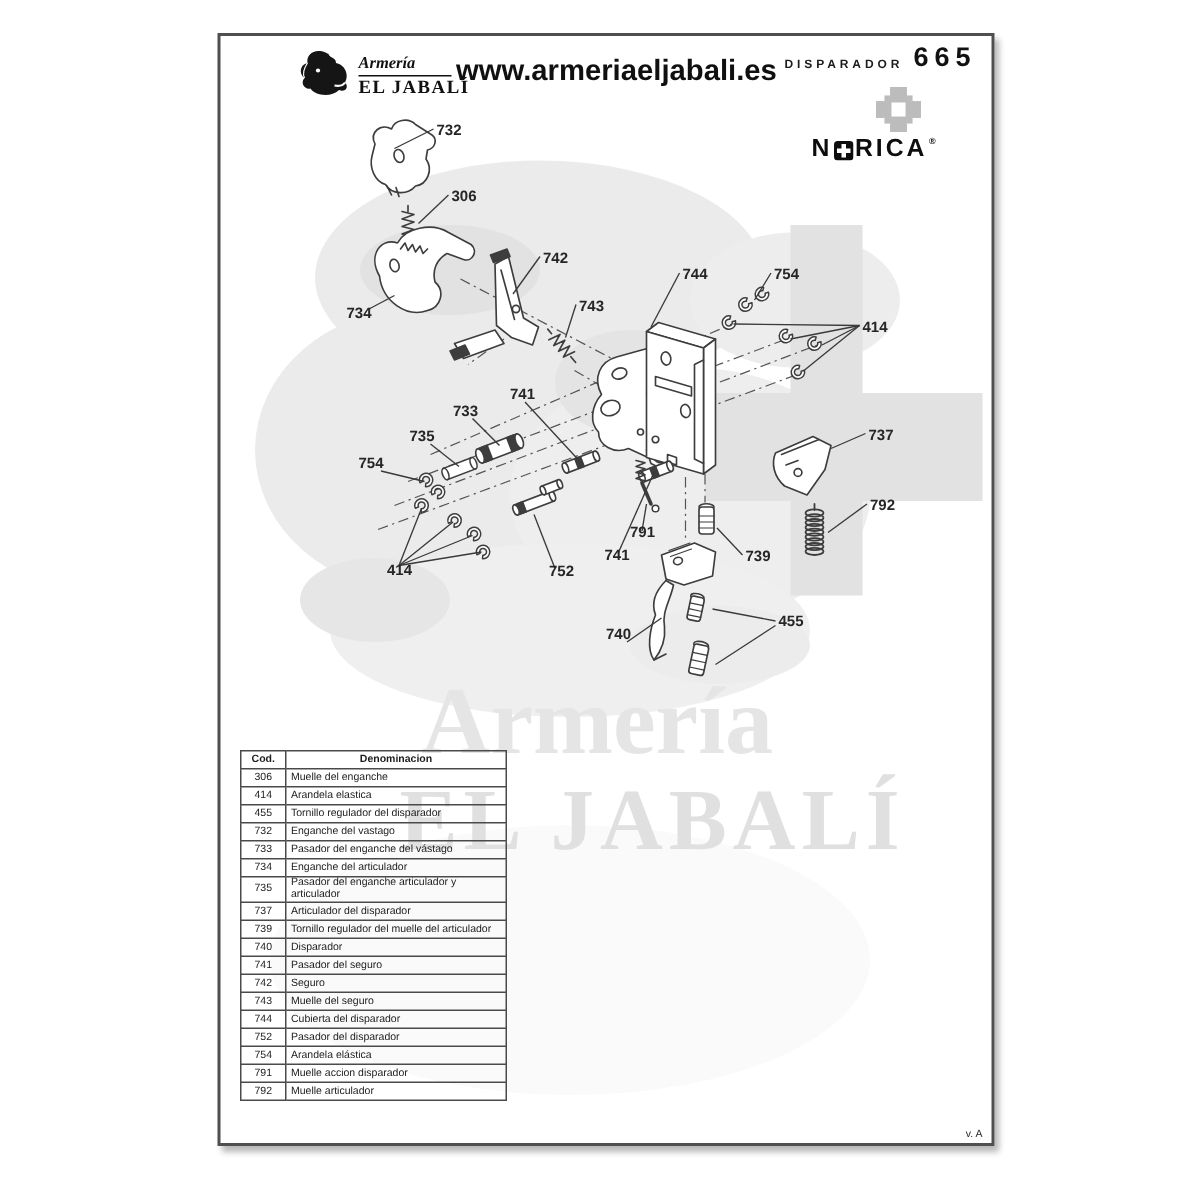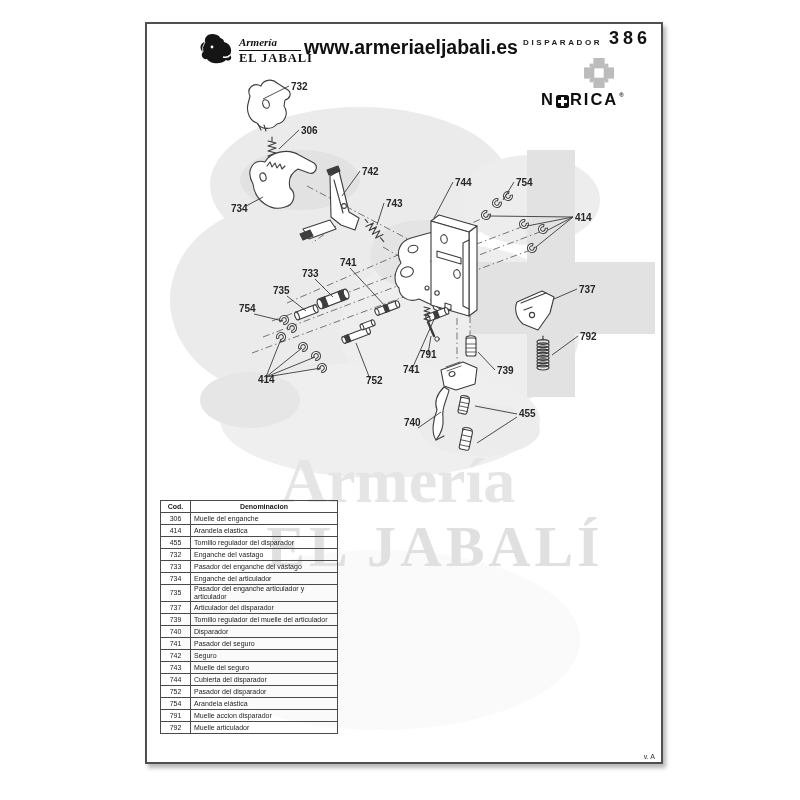--- a/index.html
+++ b/index.html
@@ -310,21 +310,21 @@
       <circle cx="15" cy="17" r="1.4" fill="#fff"></circle>
       <path d="M26,27 q5,1 7,-2" stroke="#fff" stroke-width="1.4" fill="none"></path>
       <path d="M8,12 q-4,6 -2,10" stroke="#fff" stroke-width="0.8" fill="none"></path>
     </svg>
     <div class="logo-text">
       <span class="l1">Armería</span>
       <span class="l2">EL JABALÍ</span>
     </div>
     <div class="site-url">www.armeriaeljabali.es</div>
     <div class="prod-label">DISPARADOR</div>
-    <div class="prod-num">386</div>
+    <div class="prod-num">665</div>
 
     <svg class="norica-cross" viewBox="0 0 32 32">
       <g fill="#bcbcbc">
         <rect x="10" y="0" width="12" height="9"></rect>
         <rect x="10" y="23" width="12" height="9"></rect>
         <rect x="0" y="10" width="9" height="12"></rect>
         <rect x="23" y="10" width="9" height="12"></rect>
         <rect x="6" y="6" width="4" height="4"></rect>
           <rect x="22" y="6" width="4" height="4"></rect>
         <rect x="6" y="22" width="4" height="4"></rect>

